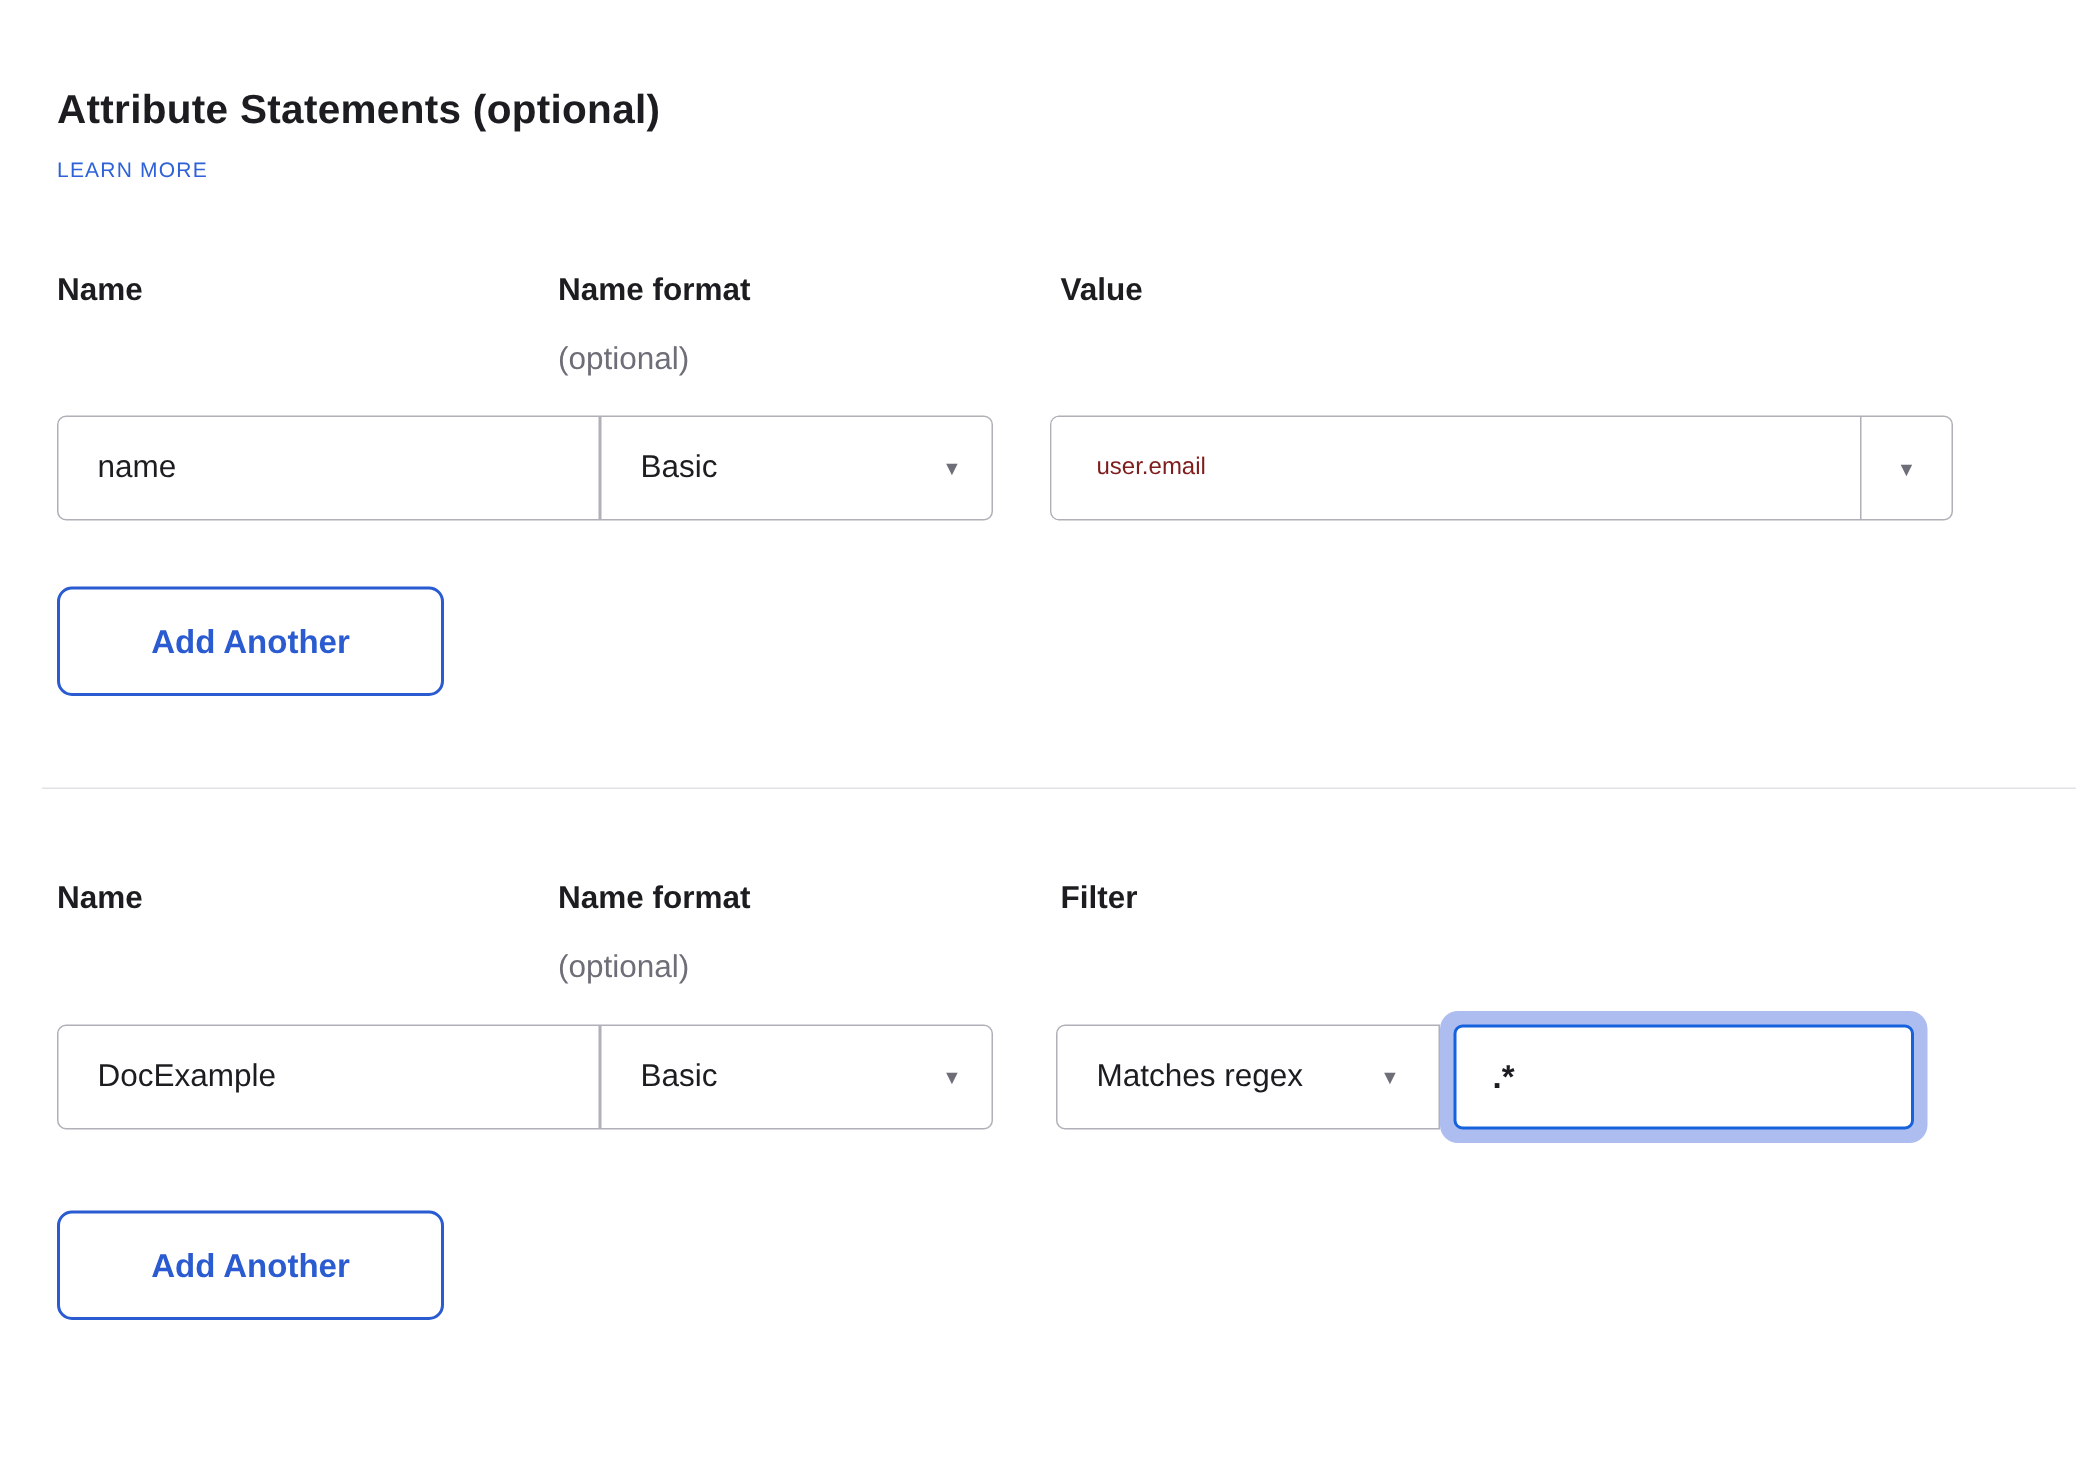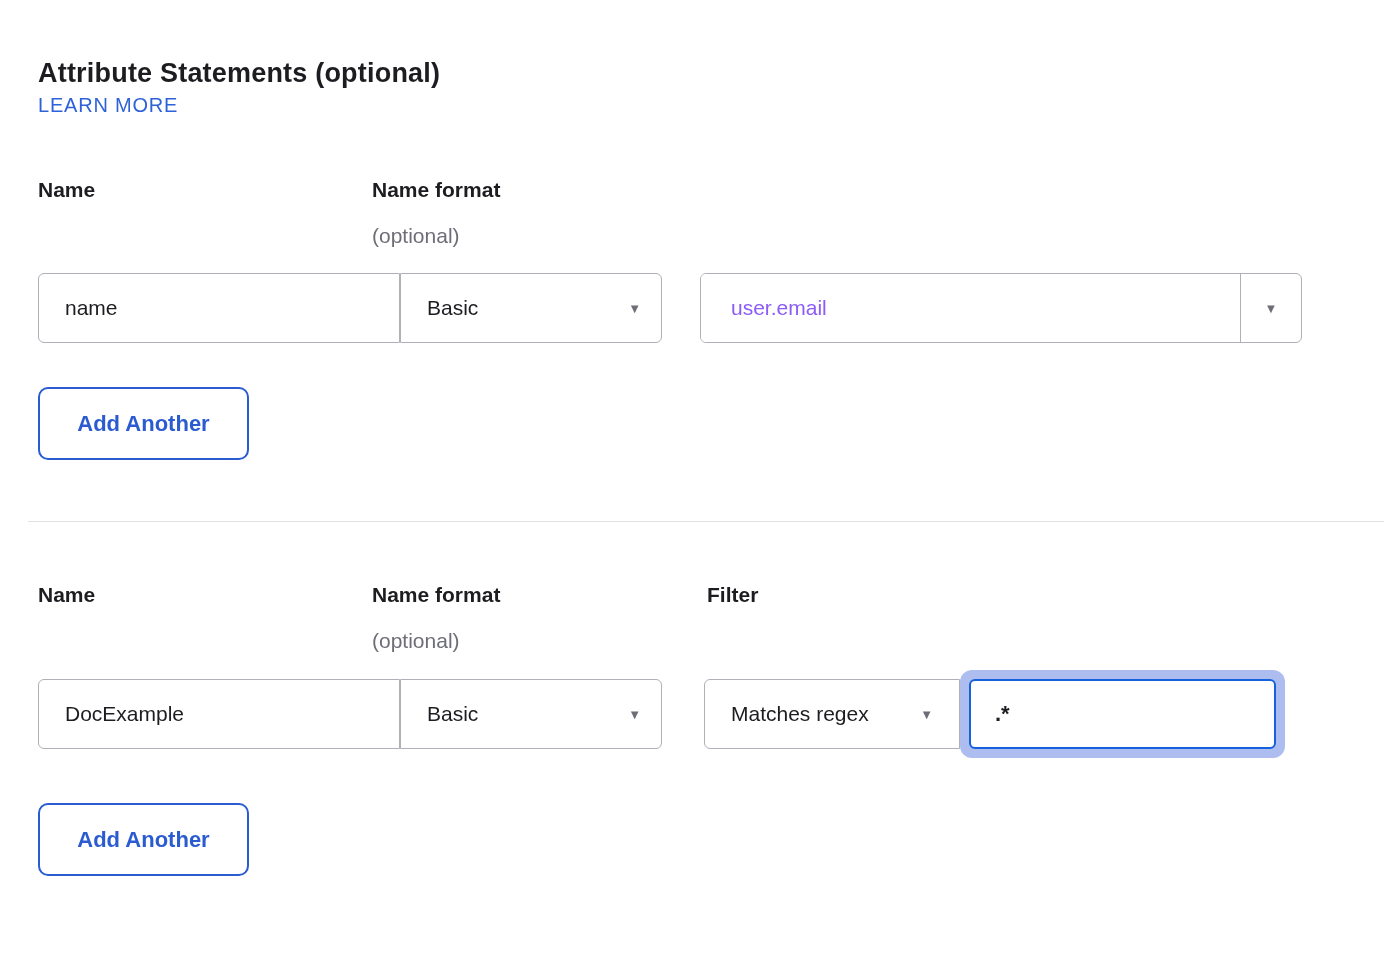--- a/index.html
+++ b/index.html
@@ -14,22 +14,22 @@
   }
   .content { padding:0 0 0 38px; }
 
   
   .title-row {
     display:flex; justify-content:space-between; align-items:flex-start;
     margin-top:58px; padding-right:7px;flex-direction:column;
   }
   .section-title { font-size:27px; font-weight:700; letter-spacing:0.2px; }
   .learn-more {
-    font-size:20px; font-weight:500; letter-spacing:0.8px;
-    color:#2f62d8; text-decoration:none; margin-top:5px; cursor:pointer;
+    font-size:14px; font-weight:500; letter-spacing:0.8px;
+    color:#2f62d8; text-decoration:none; margin-top:16px; cursor:pointer;
   }
 
   
   .col-headers {
     display:grid; grid-template-columns:334px 335px auto;
     margin-top:61px;
   }
   .col-header { font-size:21px; font-weight:700; }
   .col-note { font-size:21px; color:#6e6e78; font-weight:400; margin-top:22px; }
 
@@ -52,21 +52,21 @@
     font-size:13px; color:#6e6e78; pointer-events:none;
   }
 
   
   .combobox {
     display:flex; margin-left:38px; width:602px; height:70px;
     border:1px solid #b0b0b8; border-radius:6px; background:#fff; overflow:hidden;
   }
   .combobox input {
     flex:1; border:none; outline:none; padding:0 20px 0 30px;
-    font-family:"Liberation Sans", sans-serif; font-size:21px; color:#8b5cf6;
+    font-family:"Liberation Sans", sans-serif; font-size:16px; color:#7f1d1d;
   }
   .combobox .arrow-box {
     width:61px; border-left:1px solid #b0b0b8;
     display:flex; align-items:center; justify-content:center; cursor:pointer;
   }
   .combobox .arrow-box .arrow { font-size:13px; color:#6e6e78; }
 
   .select-filter { width:256px; margin-left:42px; border-radius:6px 0 0 6px; }
   .select-filter .arrow { right:26px; }
 
@@ -77,21 +77,21 @@
   }
   .focus-ring input {
     display:block; width:307px; height:70px;
     border:2px solid #1662dd; border-radius:6px; outline:none;
     padding:0 18px 0 24px; background:#fff;
     font-family:"Liberation Sans", sans-serif; font-size:22px; font-weight:700; color:#1d1d21;
   }
 
   
   .add-btn {
-    display:inline-block; width:211px; height:73px;
+    display:inline-block; width:258px; height:73px;
     border:2px solid #2a5bd0; border-radius:10px; background:#ffffff;
     color:#2a5bd0; font-family:"Liberation Sans", sans-serif;
     font-size:22px; font-weight:700; cursor:pointer;
   }
   .add-btn-1 { margin-top:44px; }
   .add-btn-2 { margin-top:45px; }
 
   .divider {
     margin-top:61px; margin-left:-10px; height:1px; background:#e2e2e6;
   }
@@ -109,20 +109,23 @@
       <a class="learn-more">LEARN MORE</a>
     </div>
 
     <div class="col-headers">
       <div>
         <div class="col-header">Name</div>
       </div>
       <div>
         <div class="col-header">Name format</div>
         <div class="col-note">(optional)</div>
+      </div>
+      <div>
+        <div class="col-header">Value</div>
       </div>
     </div>
 
     <div class="input-row">
       <input class="text-input input-name" type="text" value="name" style="">
       <div class="select select-format">
         <span>Basic</span>
         <span class="arrow">▼</span>
       </div>
       <div class="combobox">

